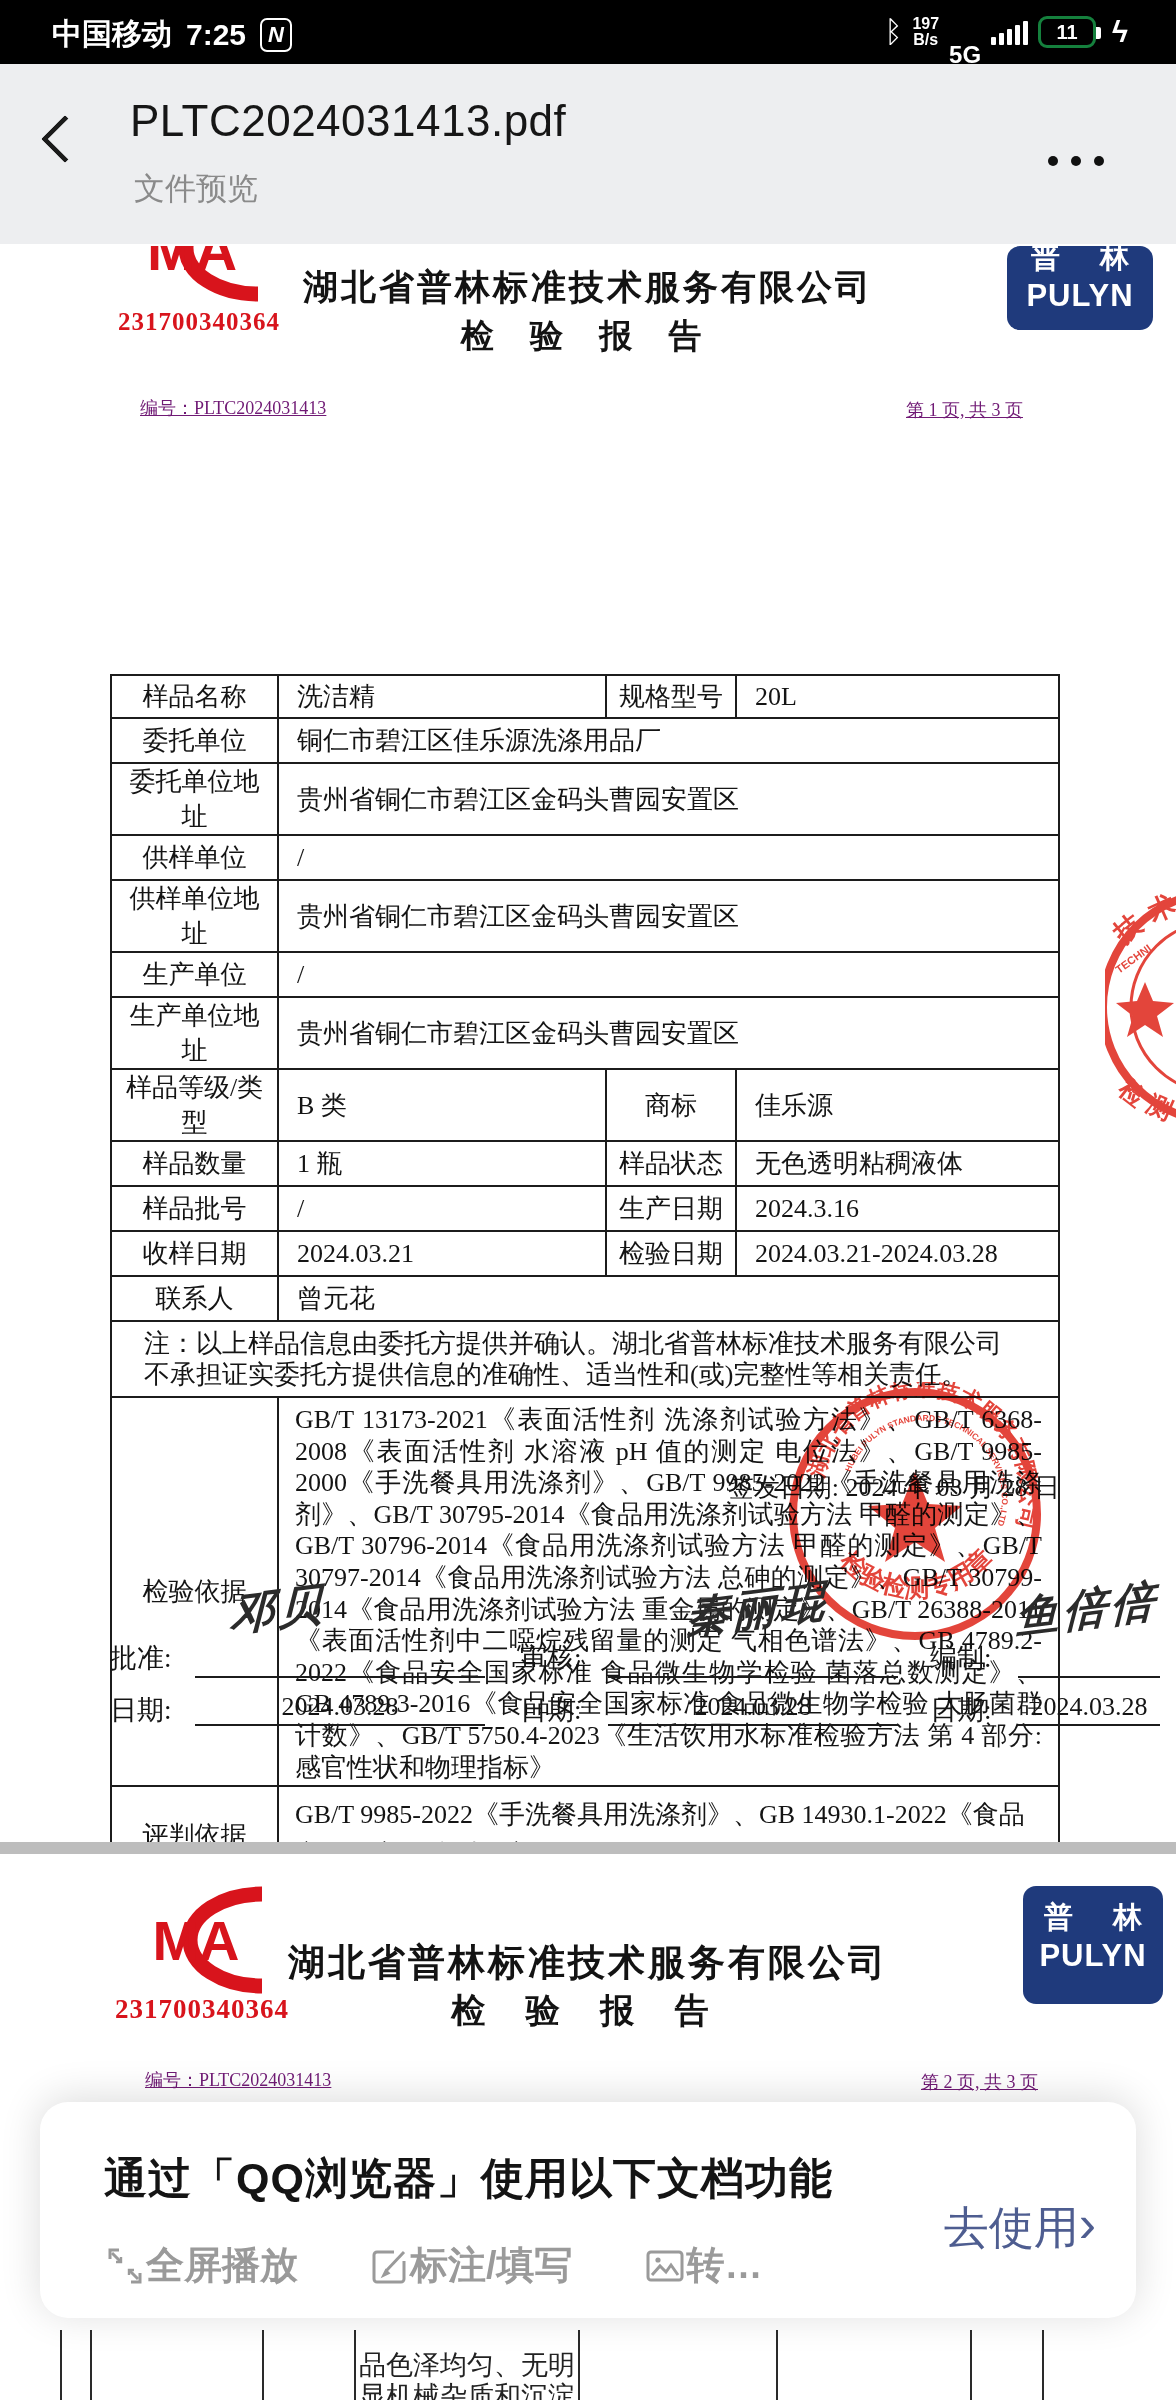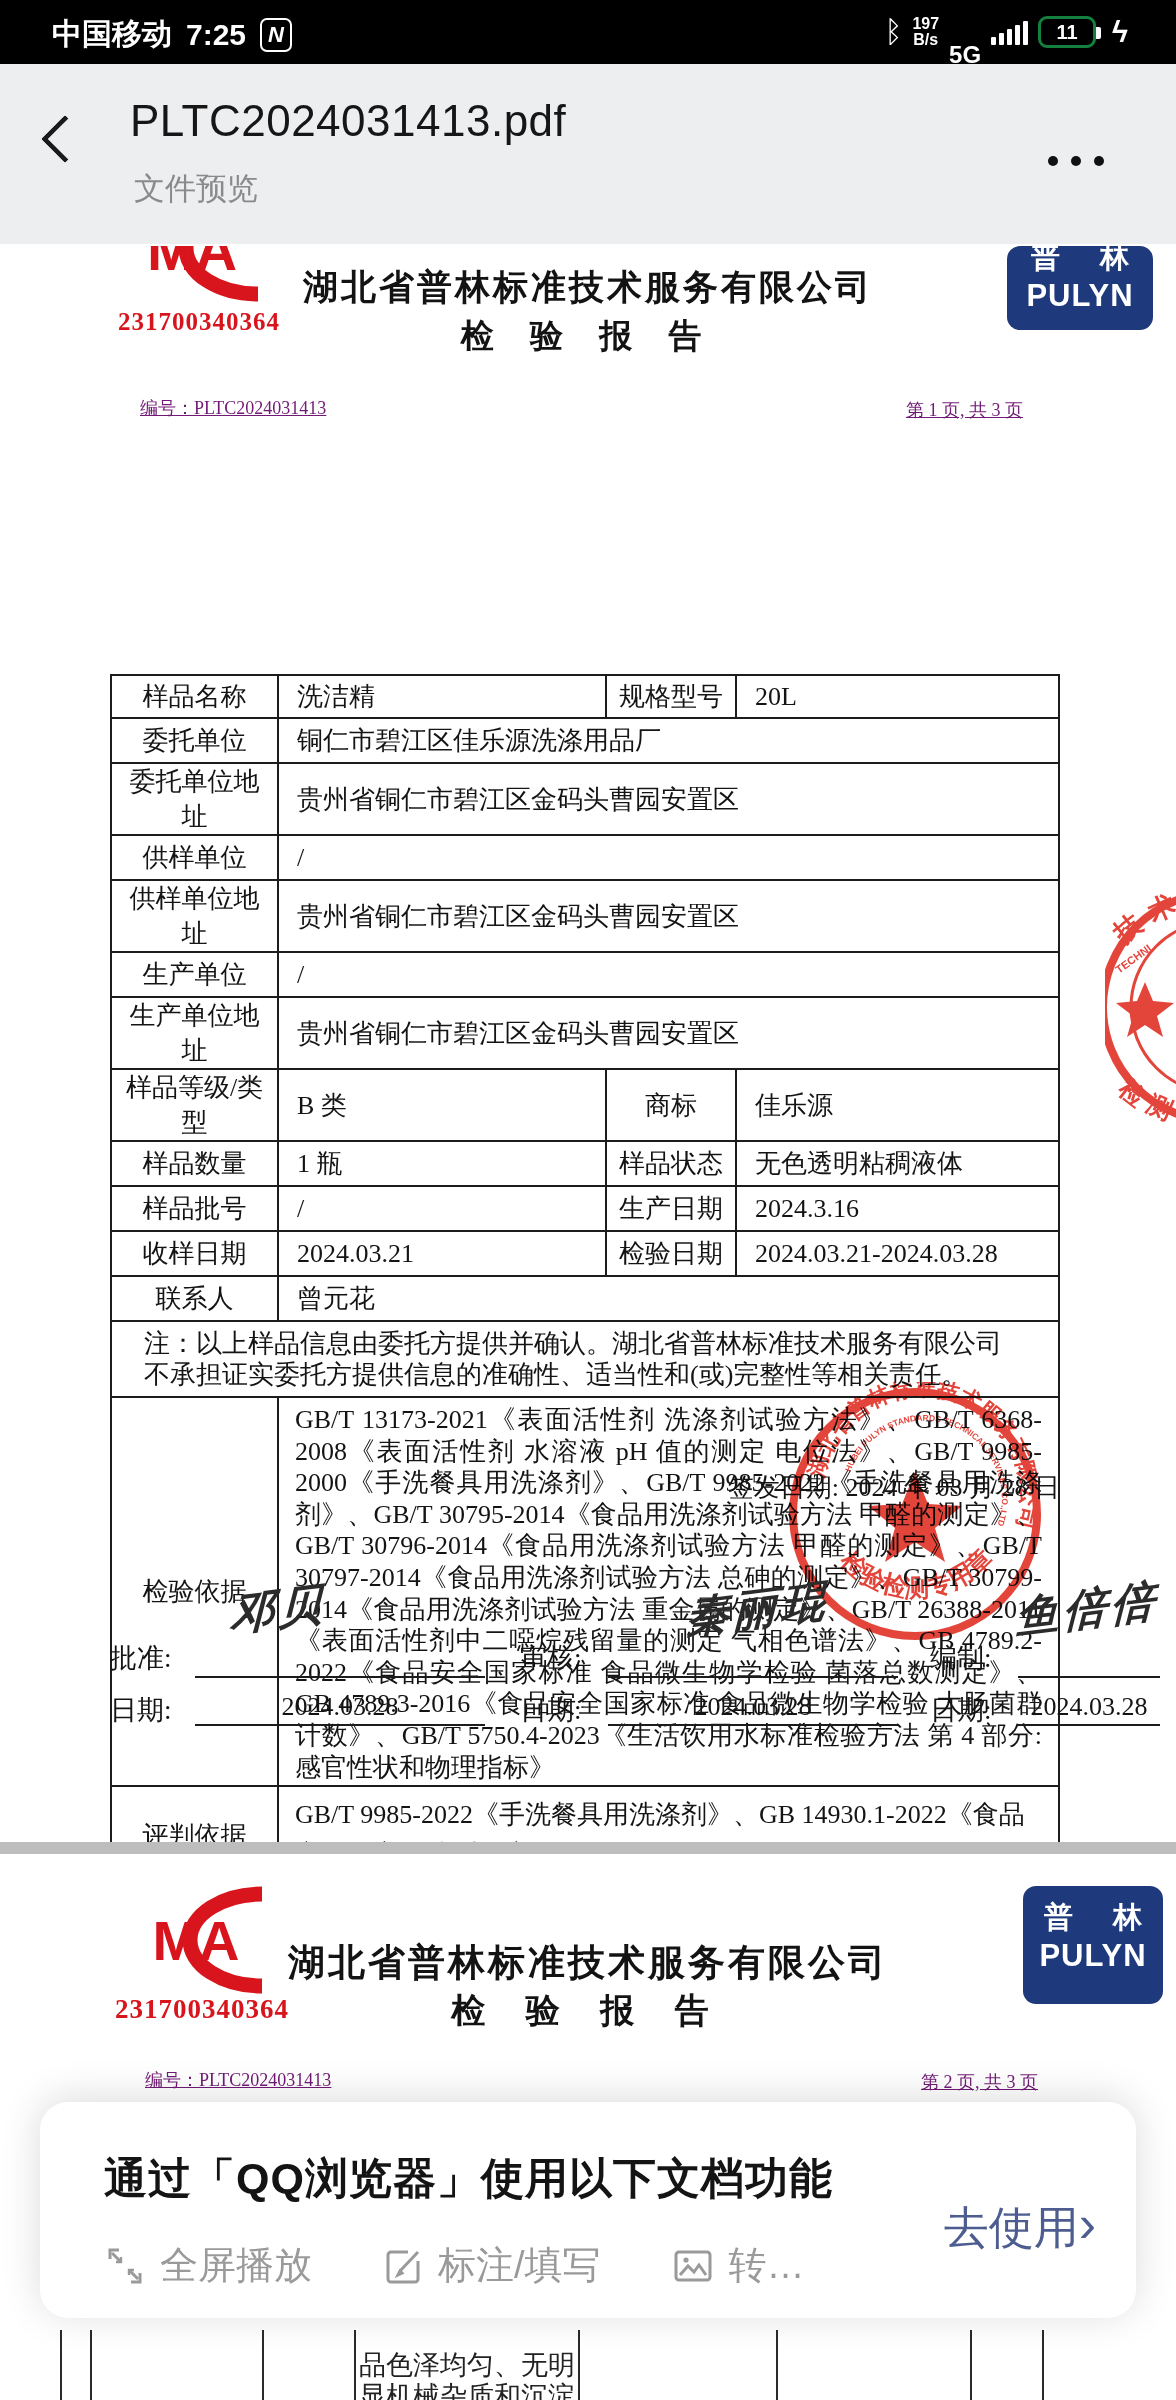--- a/index.html
+++ b/index.html
@@ -59,21 +59,21 @@
   .issue-date{position:absolute;font-family:var(--doc);font-size:26px;color:#141414;}
   
   .vline{position:absolute;width:2px;background:#2a2a2a;}
   .strip-text{position:absolute;font-family:var(--doc);font-size:27px;line-height:31px;color:#222;text-align:center;}
   
   #sheet{position:absolute;left:40px;top:2102px;width:1096px;height:216px;background:#fff;border-radius:28px;box-shadow:0 -4px 40px rgba(0,0,0,.14);z-index:30;}
   .sheet-title{position:absolute;left:64px;top:48px;font-size:43px;color:#141414;font-weight:600;letter-spacing:1px;}
   .go-use{position:absolute;right:40px;top:96px;display:flex;align-items:center;color:var(--link);font-size:45px;font-weight:500;}
   .go-chev{font-size:52px;line-height:40px;font-weight:400;transform:translateY(-4px);}
   .features{position:absolute;left:64px;top:138px;display:flex;gap:70px;align-items:center;}
-  .feat{display:flex;align-items:center;gap:14px;color:#9a9a9a;font-size:38px;}
+  .feat{display:flex;align-items:center;gap:0;color:#9a9a9a;font-size:38px;font-weight:bold;}
   .feat svg{display:block;}
 </style>
 </head>
 <body>
 
 <div id="statusbar">
   <div class="sb-left">
     <span>中国移动</span>
     <span>7:25</span>
     <span class="nfc">N</span>

